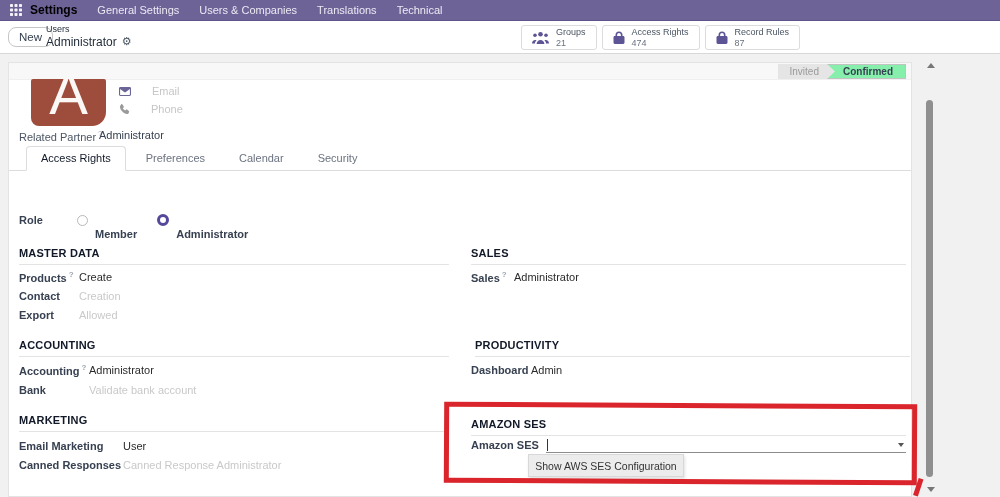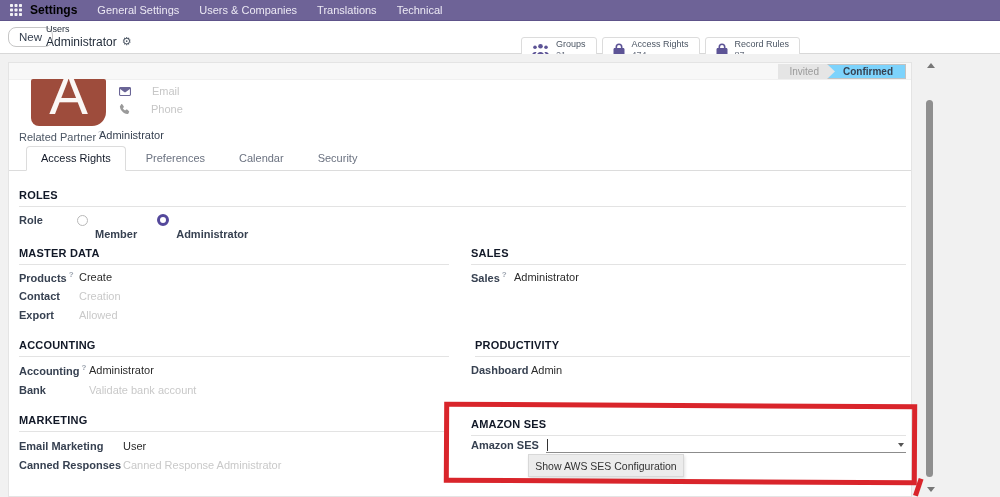--- a/index.html
+++ b/index.html
@@ -16,36 +16,36 @@
   
   .controlbar { position:absolute; left:0; top:21px; width:1000px; height:33px; background:#fff; border-bottom:1px solid #d8d8d8; }
   .new-btn { position:absolute; left:8px; top:6px; padding:3px 10px; font-size:11.5px; color:#374151;
              background:#fff; border:1px solid #c6c6c6; border-radius:8px; }
   .breadcrumb { position:absolute; left:46px; top:3px; line-height:1.2; }
   .bc-parent { font-size:9px; color:#1f2937; display:block; }
   .bc-current { font-size:12px; color:#1f2937; display:flex; align-items:center; gap:5px; }
   .gear { font-size:11px; color:#4b5563; }
   .stat-group { position:absolute; left:521px; top:4px; display:flex; gap:5px; }
   .stat-btn { display:flex; align-items:center; gap:7px; border:1px solid #dcdcdc; border-radius:3px;
-              background:#fff; padding:2px 10px; height:25px;margin-top:12px; }
+              background:#fff; padding:2px 10px; height:25px; }
   .stat-text { display:flex; flex-direction:column; line-height:1.2; }
   .stat-label { font-size:9px; color:#4b5563; white-space:nowrap; }
   .stat-value { font-size:9px; color:#6b7280; }
   .stat-icn { flex:0 0 auto; }
 
   
   .content-bg { position:absolute; left:0; top:54px; width:1000px; height:443px; background:#f1f1f1; }
   .sheet { position:absolute; left:8px; top:62px; width:904px; height:435px; background:#fff; border:1px solid #e4e4e4; }
 
   .status-strip { position:absolute; left:0; top:0; width:100%; height:17px; background:#f8f8f8; border-bottom:1px solid #f0f0f0; }
   .steps { position:absolute; right:5px; top:1px; display:flex; align-items:stretch; height:15px; }
   .step-invited { position:relative; z-index:2; background:#e5e5e5; color:#9a9a9a; font-size:10px;
                   padding:1px 16px 1px 12px; display:flex; align-items:center;
                   clip-path:polygon(0 0,calc(100% - 8px) 0,100% 50%,calc(100% - 8px) 100%,0 100%); }
-  .step-confirmed { background:#7dd3fc; border:1px solid #c2c2c2; font-size:10px; font-weight:bold; color:#374151;
+  .step-confirmed { background:#86efac; border:1px solid #c2c2c2; font-size:10px; font-weight:bold; color:#374151;
                     padding:1px 12px 1px 16px; margin-left:-9px; display:flex; align-items:center; }
 
   
   .avatar { position:absolute; left:22px; top:16px; width:75px; height:47px; background:#9e4c3c;
             border-radius:2px 2px 14px 8px; overflow:hidden; display:flex; justify-content:center; }
   .avatar span { font-size:58px; color:#fbf7f5; line-height:1; margin-top:-14px; }
   .contact { position:absolute; left:110px; top:22px; display:flex; flex-direction:column; gap:6px; }
   .c-row { display:flex; align-items:center; gap:21px; font-size:11px; color:#c6c6c6; }
   .related { position:absolute; left:10px; top:66px; font-size:11px; color:#4b5563; }
   .related .val { position:absolute; left:80px; top:0; color:#374151; white-space:nowrap; }
@@ -216,21 +216,20 @@
     <span class="val">Administrator</span>
   </div>
 
   <div class="tabbar">
     <span class="tab active">Access Rights</span>
     <span class="tab">Preferences</span>
     <span class="tab">Calendar</span>
     <span class="tab">Security</span>
   </div>
 
-  <div class="sec-head" style="left:10px; top:126px; width:887px;">ROLES</div>
   <div class="frow" style="left:10px; top:150px;">
     <span class="flabel w-roles">Role</span>
     <span class="radio-opt">
       <span class="radio"></span>
       <span class="ropt-label">Member</span>
     </span>
     <span class="radio-opt">
       <span class="radio checked"></span>
       <span class="ropt-label">Administrator</span>
     </span>

